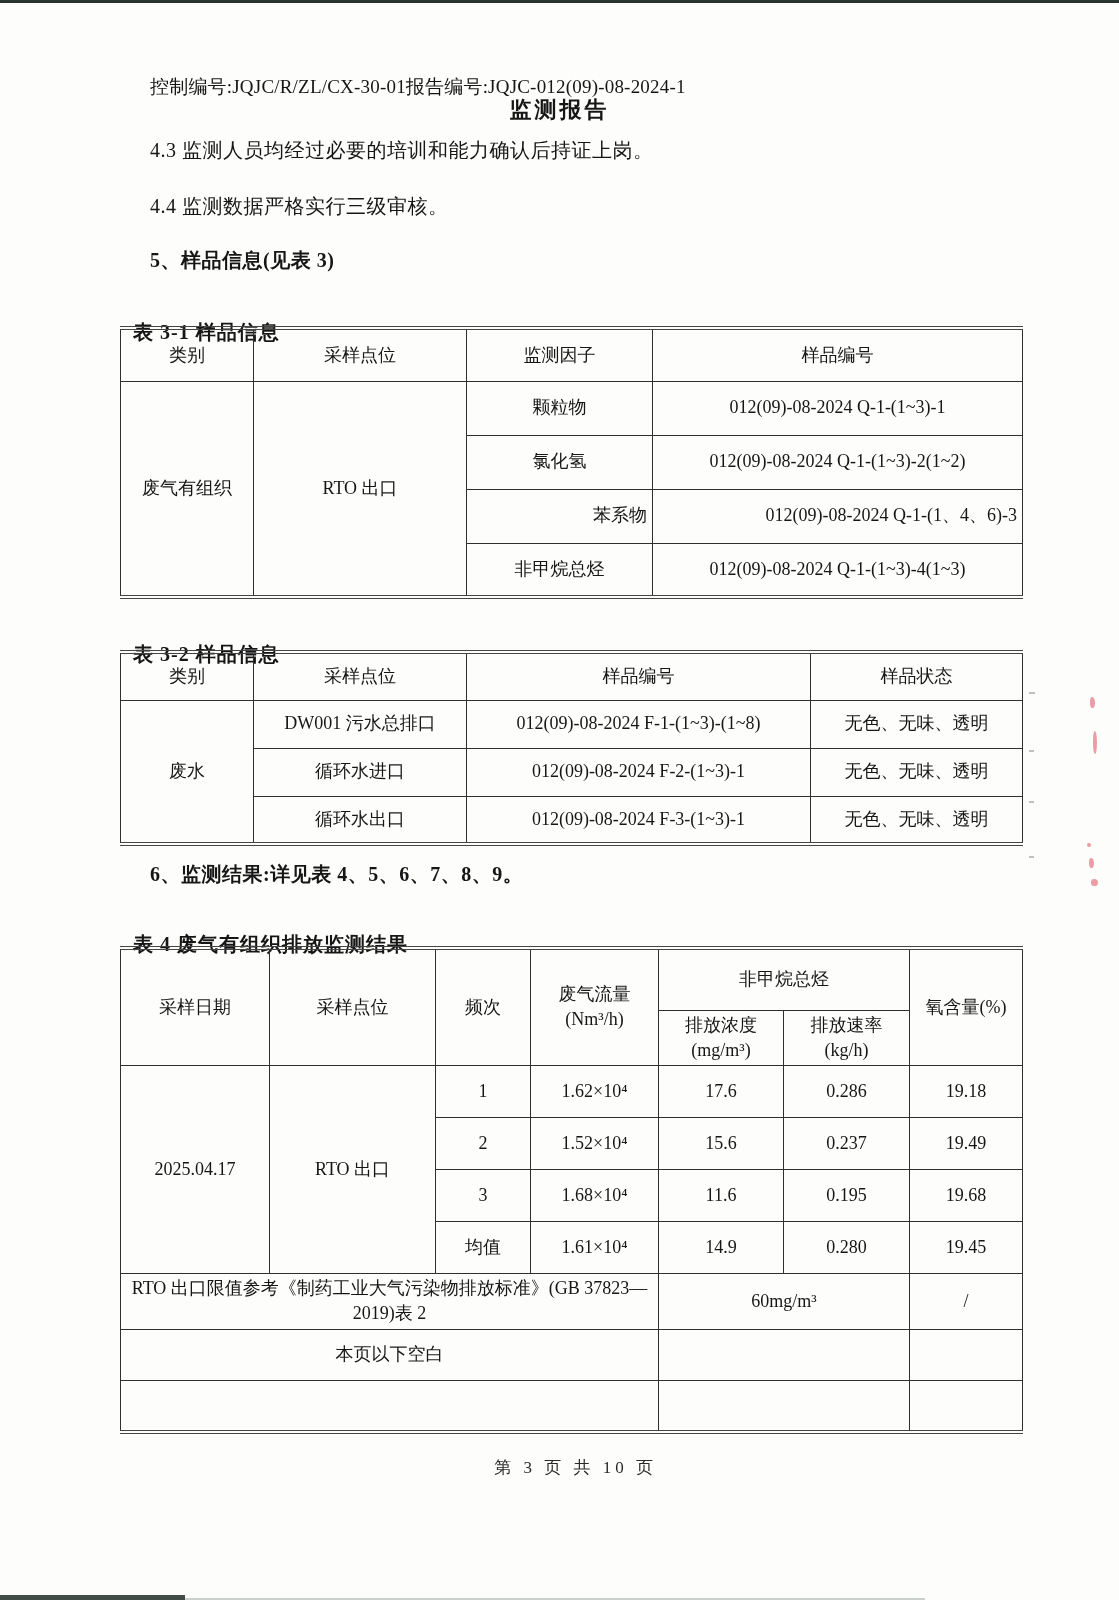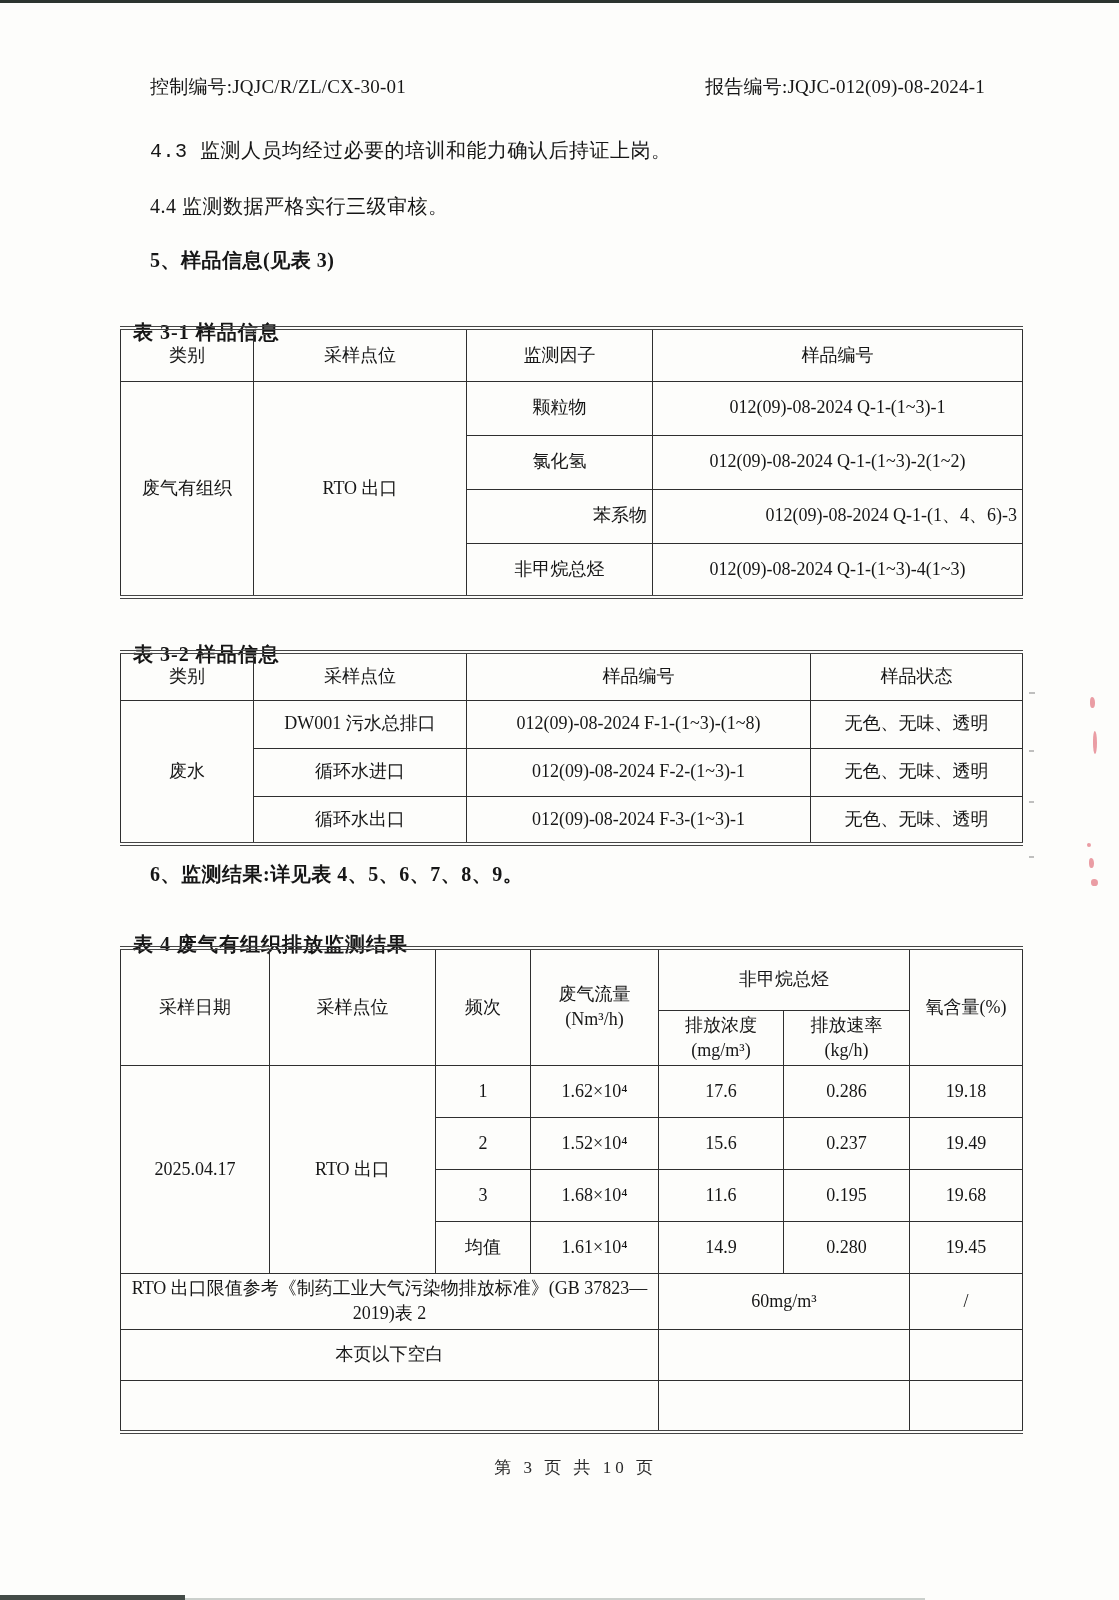--- a/index.html
+++ b/index.html
@@ -15,21 +15,21 @@
   }
   
   .scan-top { position:absolute; top:0; left:0; width:100%; height:3px; background:#2b342f; }
   .scan-bottom { position:absolute; bottom:0; left:0; width:185px; height:5px; background:#222b27; opacity:.85; }
   .scan-bottom2 { position:absolute; bottom:0; left:185px; width:740px; height:2px; background:#9aa39e; opacity:.5; }
   .red-mark { position:absolute; background:rgba(219,78,92,.55); border-radius:45% 55% 50% 50%; filter:blur(.6px); }
   .gray-tick { position:absolute; background:#8d8d8d; opacity:.55; }
 
   .doc-header {
     position:absolute; top:74px; left:150px; right:134px;
-    display:flex; justify-content:space-between;
+    display:flex; 
     font-size:19px; letter-spacing:.2px;
   }
   .doc-title {
     position:absolute; top:95px; left:0; width:100%;
     text-align:center; font-size:22px; font-weight:bold; letter-spacing:3px;
   }
   .para { position:absolute; left:150px; font-size:20px; letter-spacing:.5px; }
   .bold { font-weight:bold; }
   .caption { position:absolute; left:133px; font-size:20px; font-weight:bold; letter-spacing:1px;margin-top:20px; }
 
@@ -65,22 +65,23 @@
   <div class="red-mark" style="top:879px; right:21px; width:7px; height:7px;"></div>
   <div class="gray-tick" style="top:692px; left:1029px; width:6px; height:2px;"></div>
   <div class="gray-tick" style="top:750px; left:1029px; width:5px; height:2px;"></div>
   <div class="gray-tick" style="top:801px; left:1029px; width:5px; height:2px;"></div>
   <div class="gray-tick" style="top:856px; left:1029px; width:5px; height:2px;"></div>
 
   <div class="doc-header">
     <span>控制编号:JQJC/R/ZL/CX-30-01</span>
     <span>报告编号:JQJC-012(09)-08-2024-1</span>
   </div>
-
-  <div class="para" style="top:137px;font-family:Liberation Mono, monospace;">4.3 监测人员均经过必要的培训和能力确认后持证上岗。</div>
+  <div class="doc-title">监测报告</div>
+
+  <div class="para" style="top:137px;">4.3 监测人员均经过必要的培训和能力确认后持证上岗。</div>
   <div class="para" style="top:193px;">4.4 监测数据严格实行三级审核。</div>
   <div class="para bold" style="top:247px;">5、样品信息(见表 3)</div>
 
   <div class="caption" style="top:299px;">表 3-1 样品信息</div>
   <table class="t" style="top:326px;">
     <colgroup>
         <col style="width:133px">
         <col style="width:213px">
         <col style="width:186px">
         <col style="width:370px">

